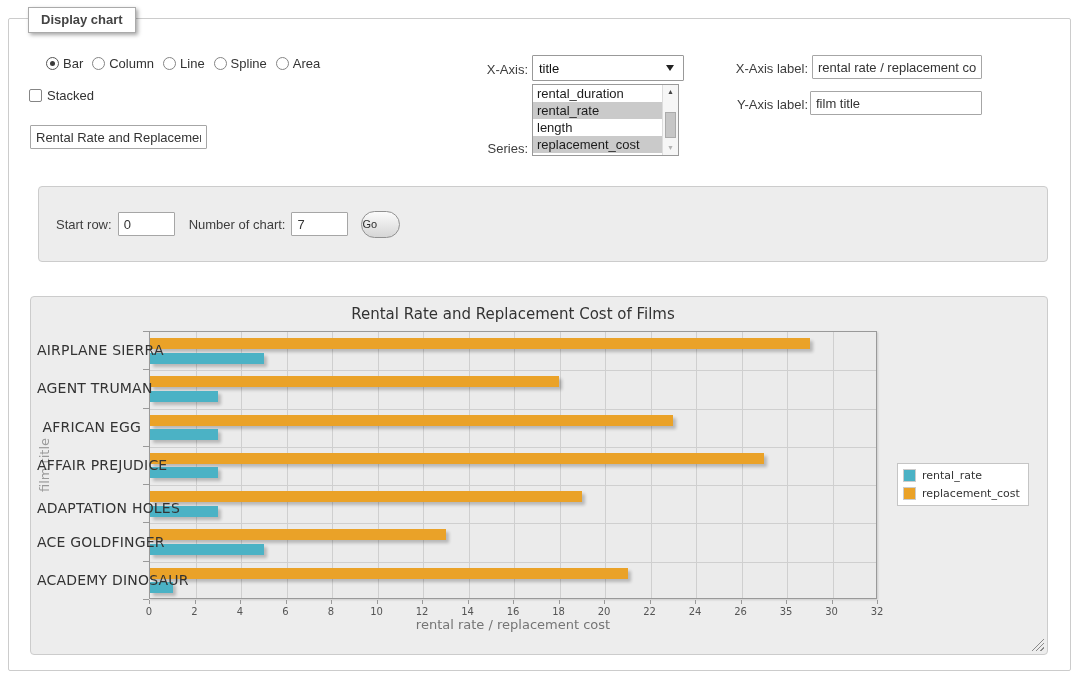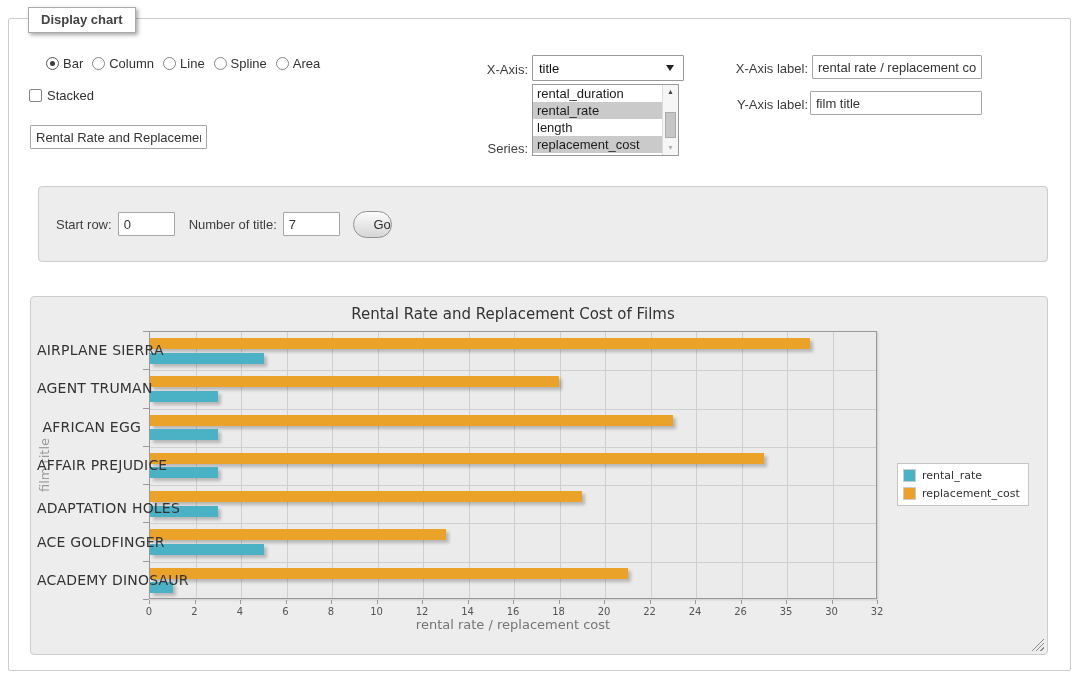--- a/index.html
+++ b/index.html
@@ -88,22 +88,22 @@
     position:absolute; left:38px; top:186px; width:1010px; height:76px;
     background:#ededed; border:1px solid #ccc; border-radius:4px;
     display:flex; align-items:center; padding-left:17px;
   }
   .rows-panel .lbl { color:#3d3d3d; margin-right:6px; }
   .rows-panel .txt { width:57px; }
   .gap14 { width:14px; }
   .go-btn {
     margin-left:13px; width:39px; height:27px; border-radius:14px;
     border:1px solid #919191; background:linear-gradient(#fbfbfb,#d6d6d6);
-    font-family:"Liberation Sans", sans-serif; font-size:13px; color:#2d2d2d;
-    text-align:right; line-height:25px; cursor:default;
+    font-family:"Liberation Sans", sans-serif; font-size:11px; color:#2d2d2d;
+    text-align:left; line-height:25px; cursor:default;
   }
   
   .chart-panel {
     position:absolute; left:30px; top:296px; width:1018px; height:359px;
     background:#ededed; border:1px solid #ccc; border-radius:4px;
     font-family:"DejaVu Sans", sans-serif;
   }
   .chart-title {
     position:absolute; left:232px; top:8px; width:500px; text-align:center;
     font-size:15px; color:#333;
@@ -212,21 +212,21 @@
   <div id="xaxis-lbl-label" class="form-label">X-Axis label:</div>
   <input id="xaxis-field" class="txt" type="text" value="rental rate / replacement cost" style="">
 
   <div id="yaxis-lbl-label" class="form-label">Y-Axis label:</div>
   <input id="yaxis-field" class="txt" type="text" value="film title" style="">
 
   <div class="rows-panel">
     <span class="lbl">Start row:</span>
     <input class="txt" type="text" value="0" style="">
     <span class="gap14"></span>
-    <span class="lbl">Number of title:</span>
+    <span class="lbl">Number of chart:</span>
     <input class="txt" type="text" value="7" style="">
     <button class="go-btn">Go</button>
   </div>
 
   <div class="chart-panel">
     <div class="chart-title">Rental Rate and Replacement Cost of Films</div>
     <div class="y-axis-title">film title</div>
     <div class="plot-area">
         <div class="gl-v" style="left: 45.5px;"></div>
         <div class="gl-v" style="left: 91px;"></div>

